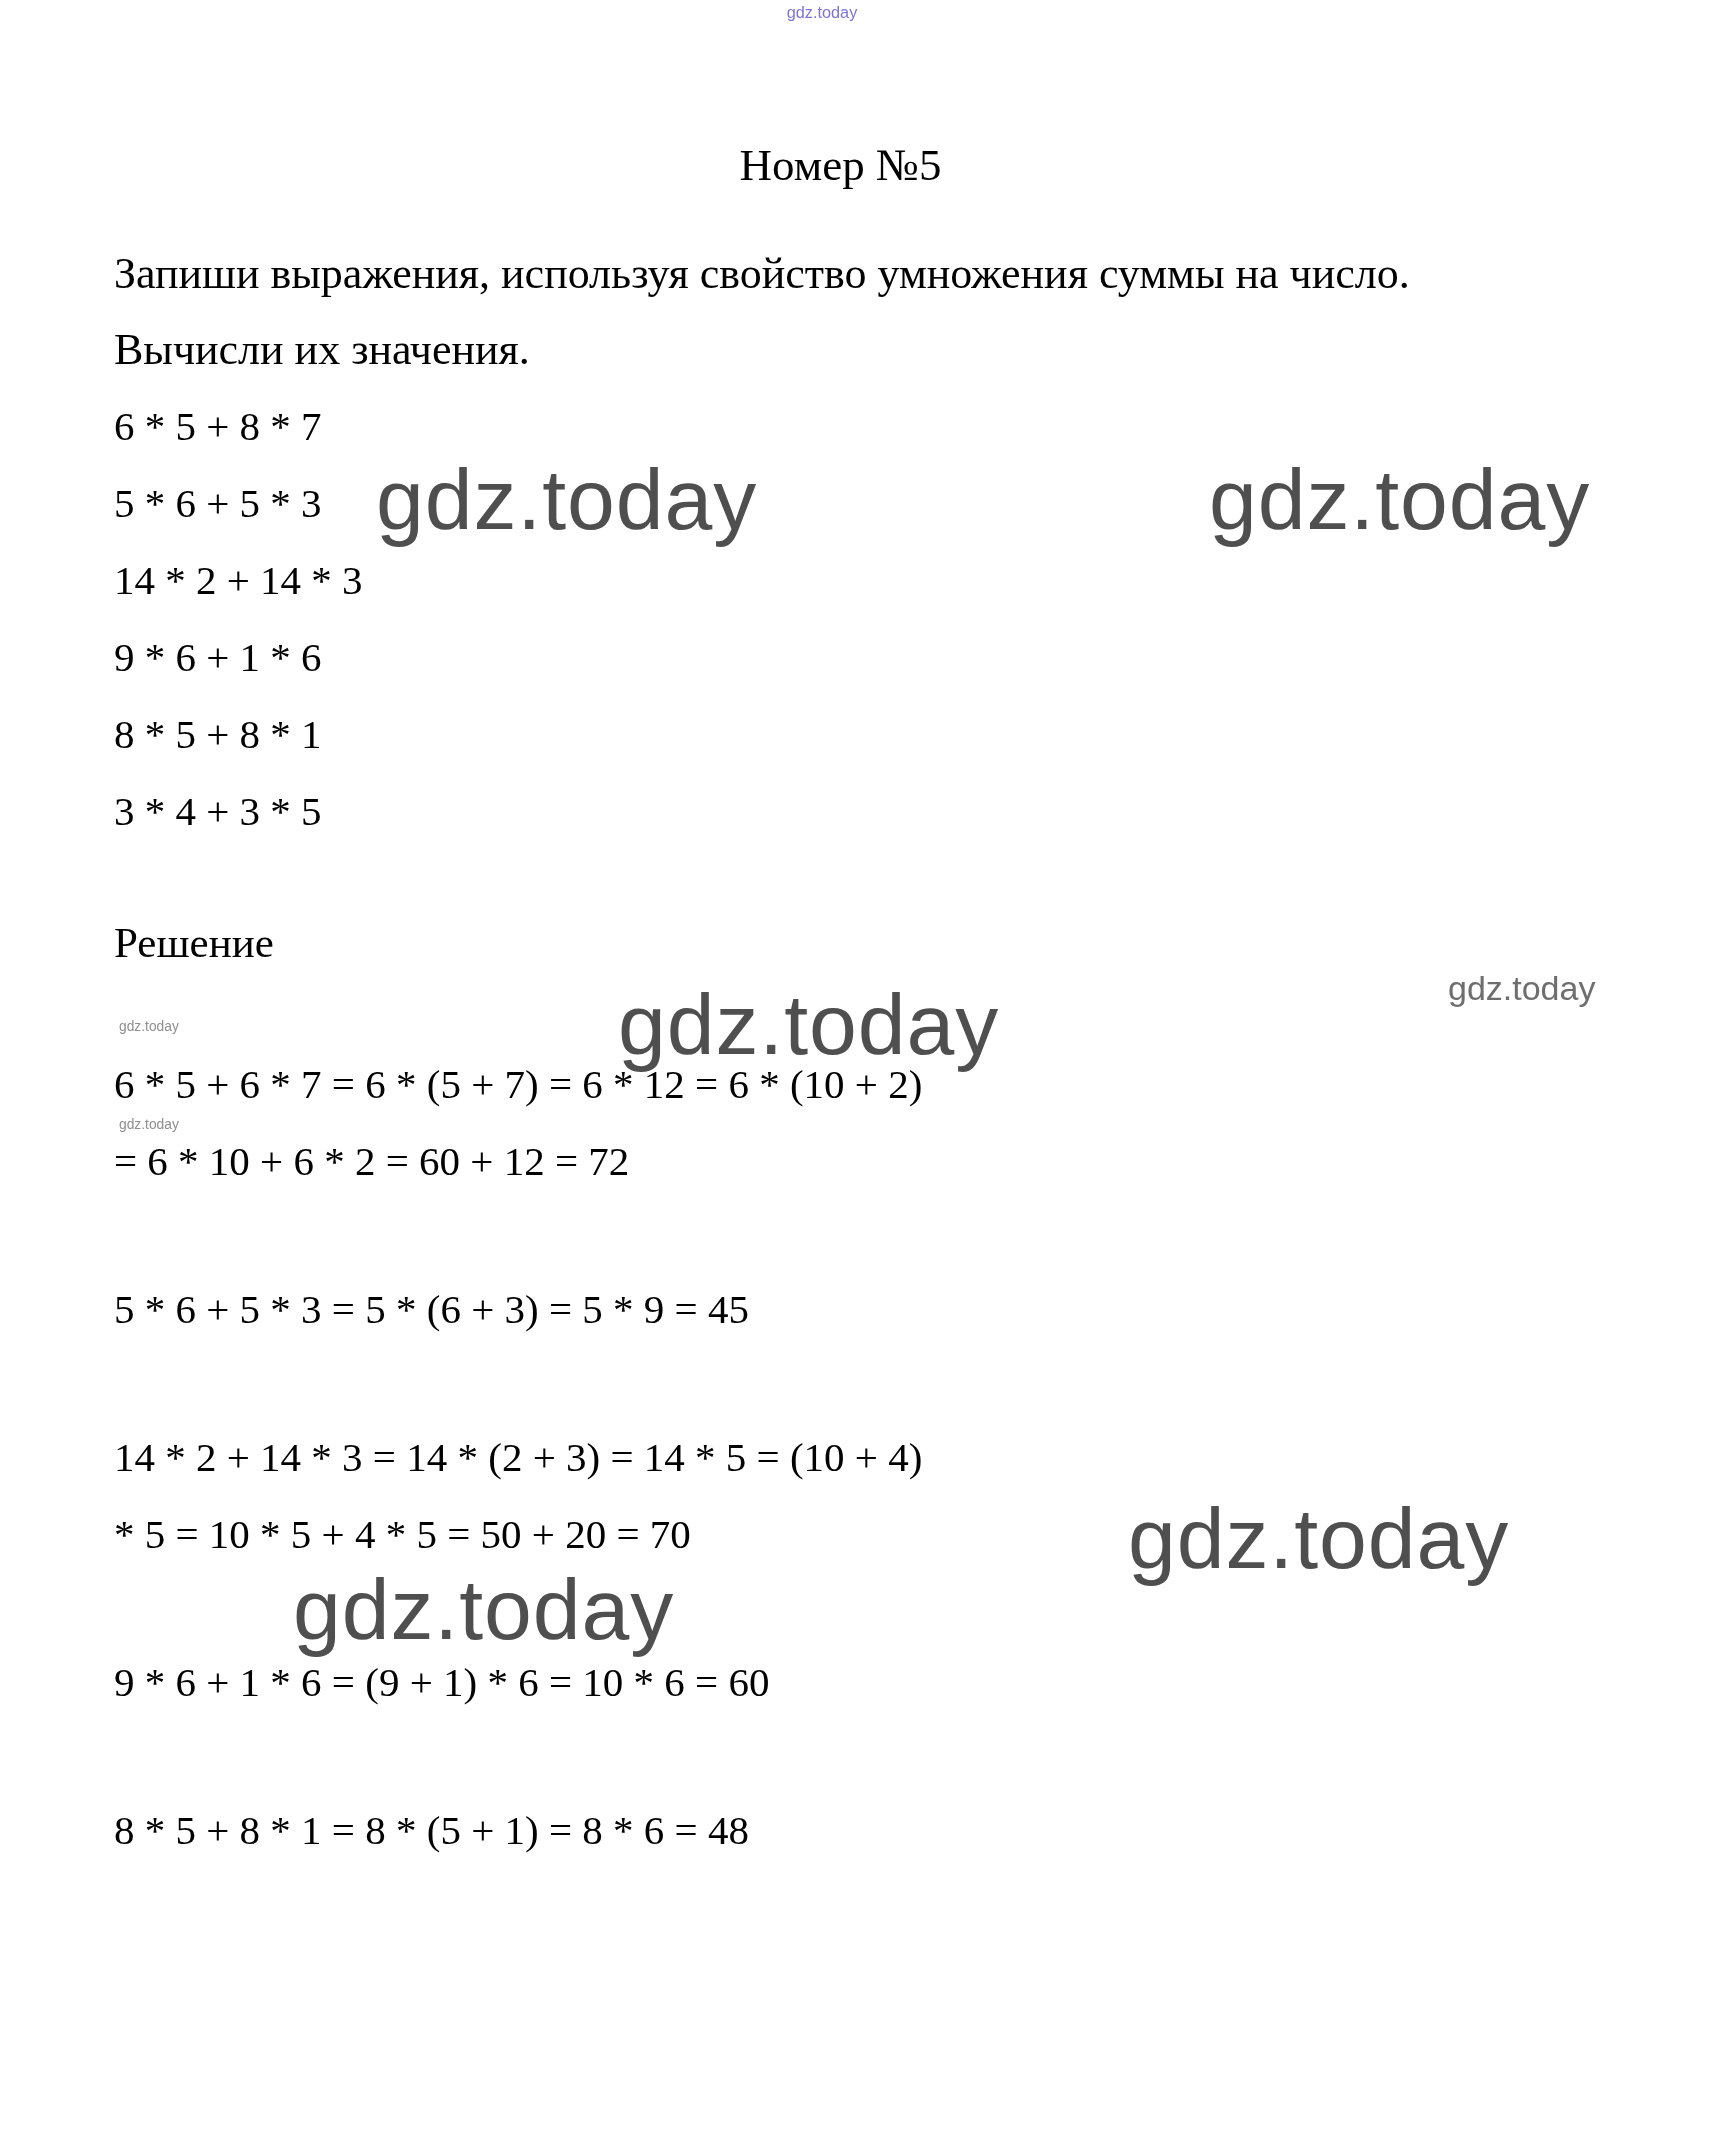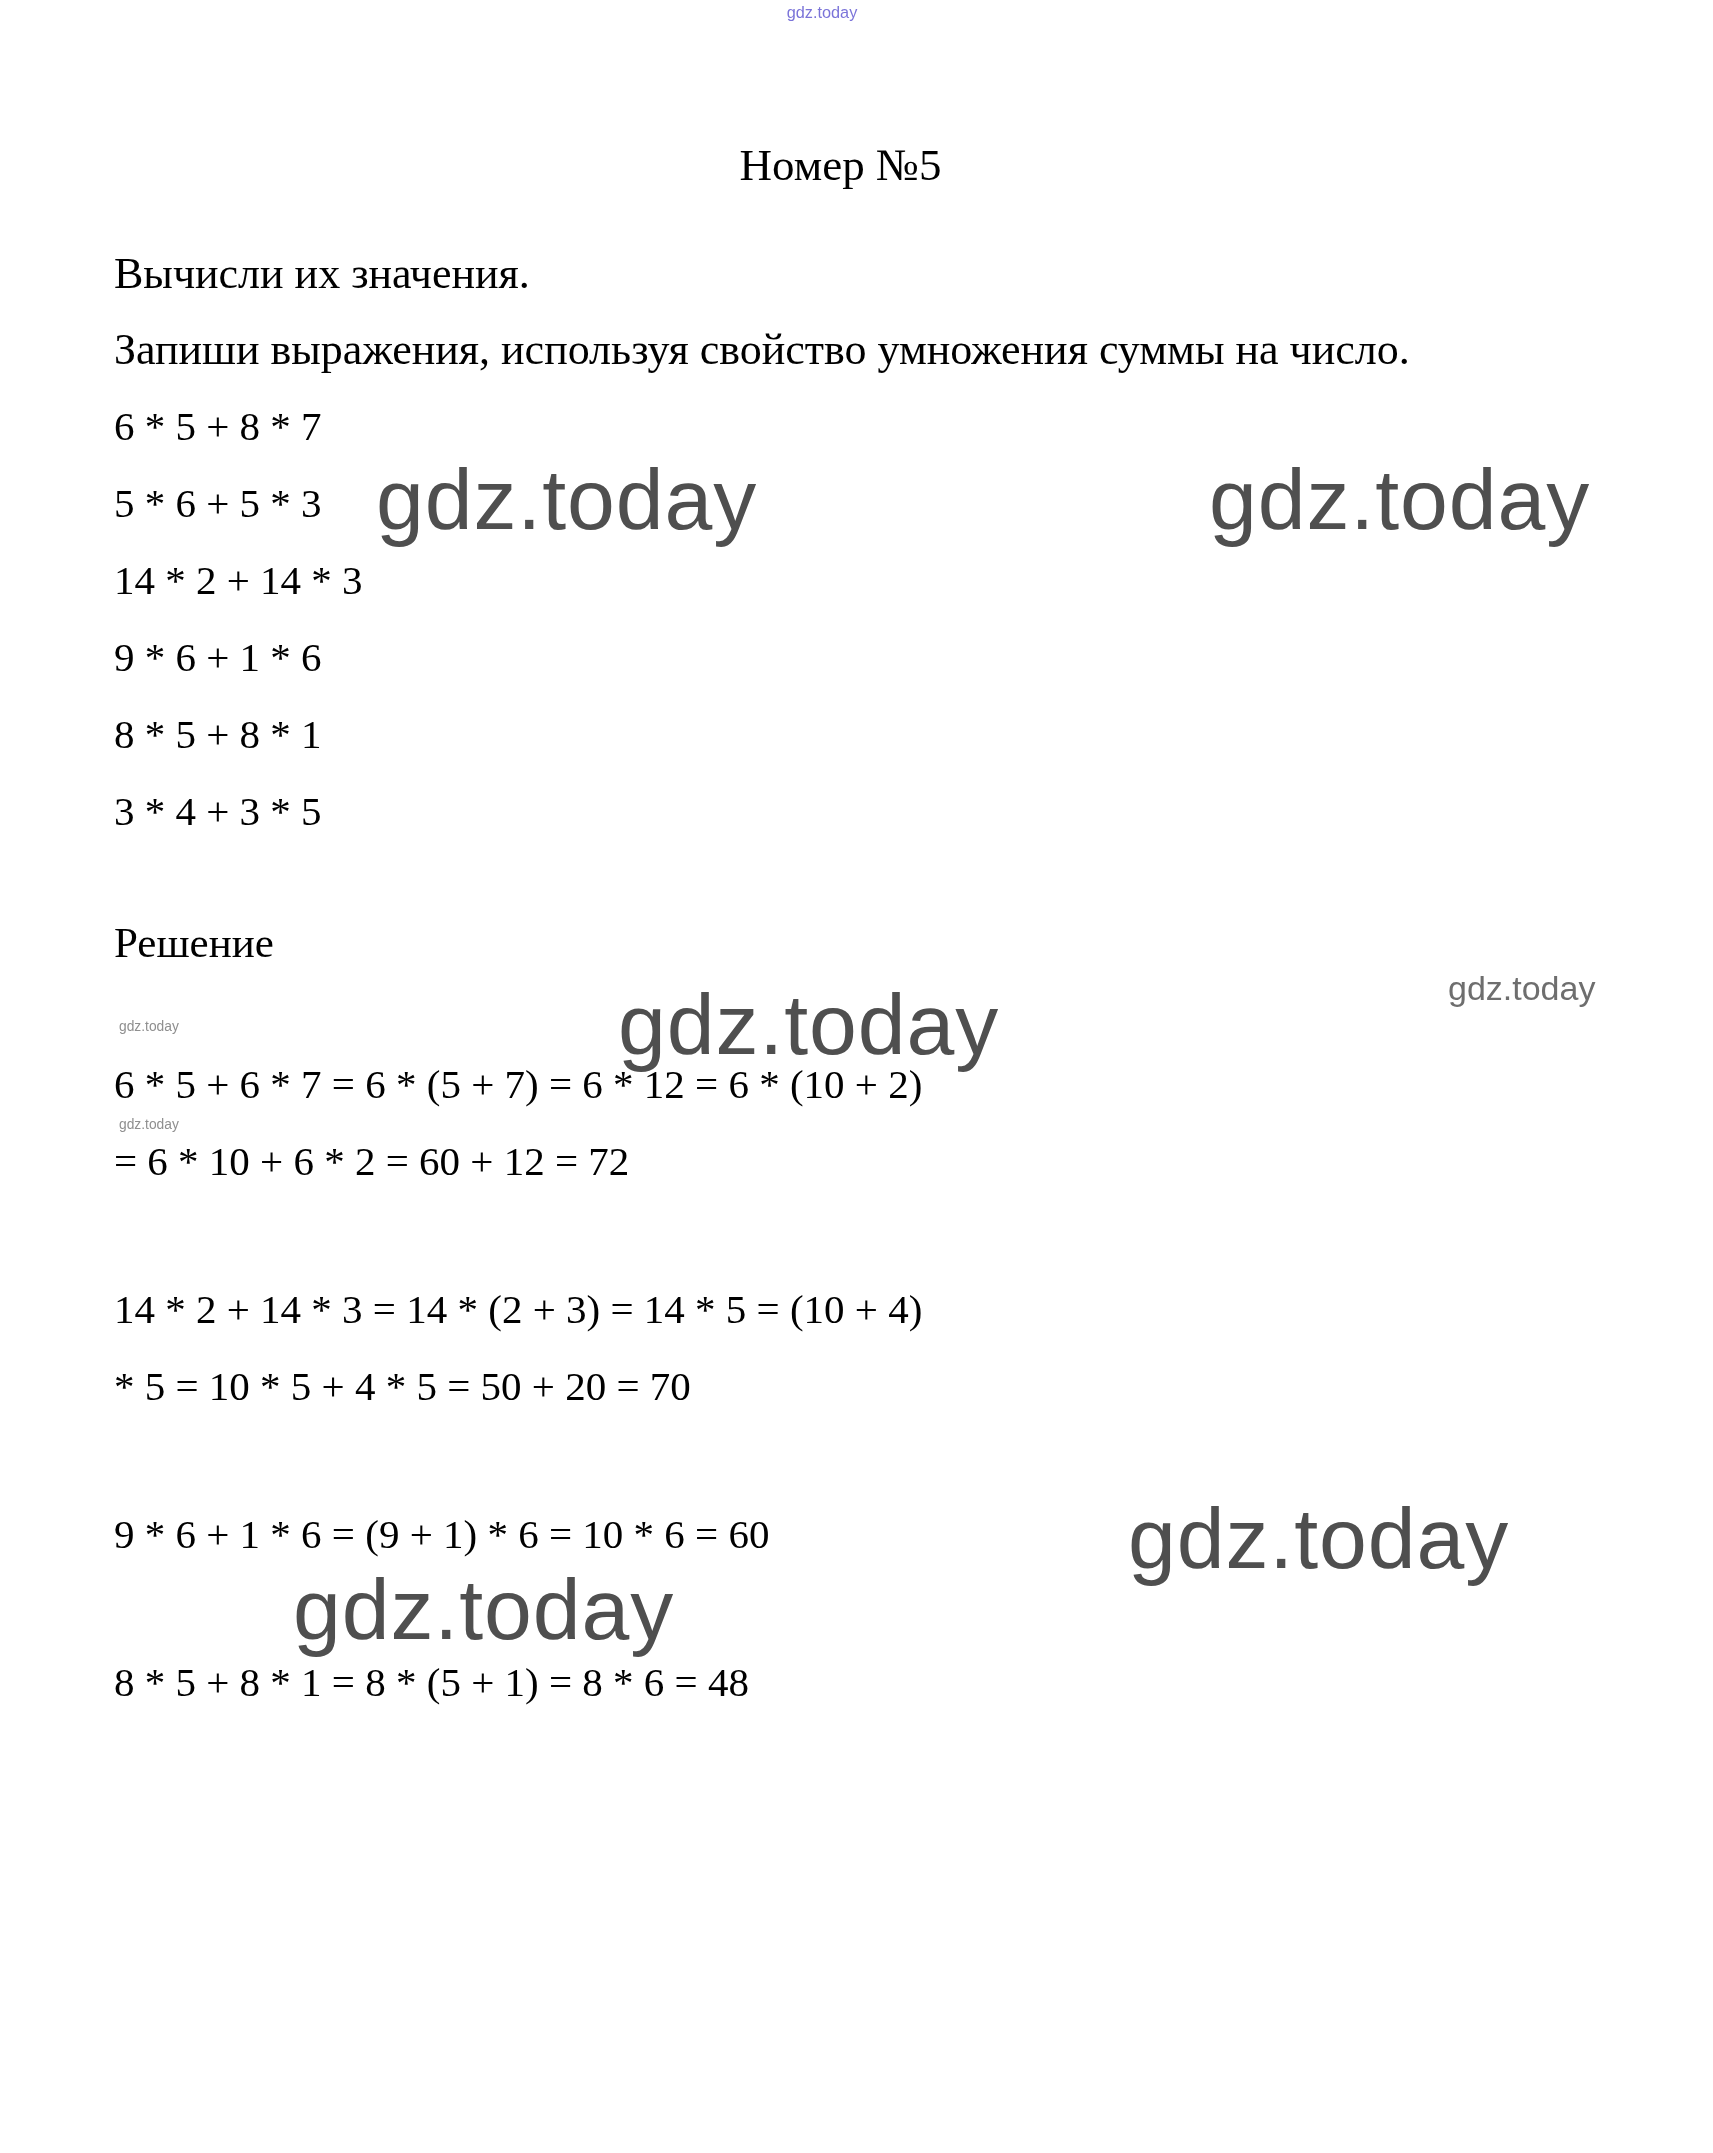--- a/index.html
+++ b/index.html
@@ -104,42 +104,45 @@
 
 <div class="page">
 
   <span class="wm wm-top">gdz.today</span>
 
   <div class="content">
 
     <h1 class="title">Номер №5</h1>
 
     <div class="task-block">
+      <p class="task-line">Запиши выражения, используя свойство умножения суммы на число.</p>
       <p class="task-line">Вычисли их значения.</p>
-      <p class="task-line">Запиши выражения, используя свойство умножения суммы на число.</p>
     </div>
 
     <div class="expr-list">
       <div class="expr">6 * 5 + 8 * 7</div>
       <div class="expr">5 * 6 + 5 * 3</div>
       <div class="expr">14 * 2 + 14 * 3</div>
       <div class="expr">9 * 6 + 1 * 6</div>
       <div class="expr">8 * 5 + 8 * 1</div>
       <div class="expr">3 * 4 + 3 * 5</div>
     </div>
 
     <h2 class="solution-heading">Решение</h2>
 
     <div class="solution-blocks">
 
       <div class="sol-block first">
         <div class="sol-line">6 * 5 + 6 * 7 = 6 * (5 + 7) = 6 * 12 = 6 * (10 + 2)</div>
         <div class="sol-line">= 6 * 10 + 6 * 2 = 60 + 12 = 72</div>
       </div>
 
+      <div class="sol-block">
+        <div class="sol-line">5 * 6 + 5 * 3 = 5 * (6 + 3) = 5 * 9 = 45</div>
+      </div>
 
       <div class="sol-block">
         <div class="sol-line">14 * 2 + 14 * 3 = 14 * (2 + 3) = 14 * 5 = (10 + 4)</div>
         <div class="sol-line">* 5 = 10 * 5 + 4 * 5 = 50 + 20 = 70</div>
       </div>
 
       <div class="sol-block">
         <div class="sol-line">9 * 6 + 1 * 6 = (9 + 1) * 6 = 10 * 6 = 60</div>
       </div>
 

